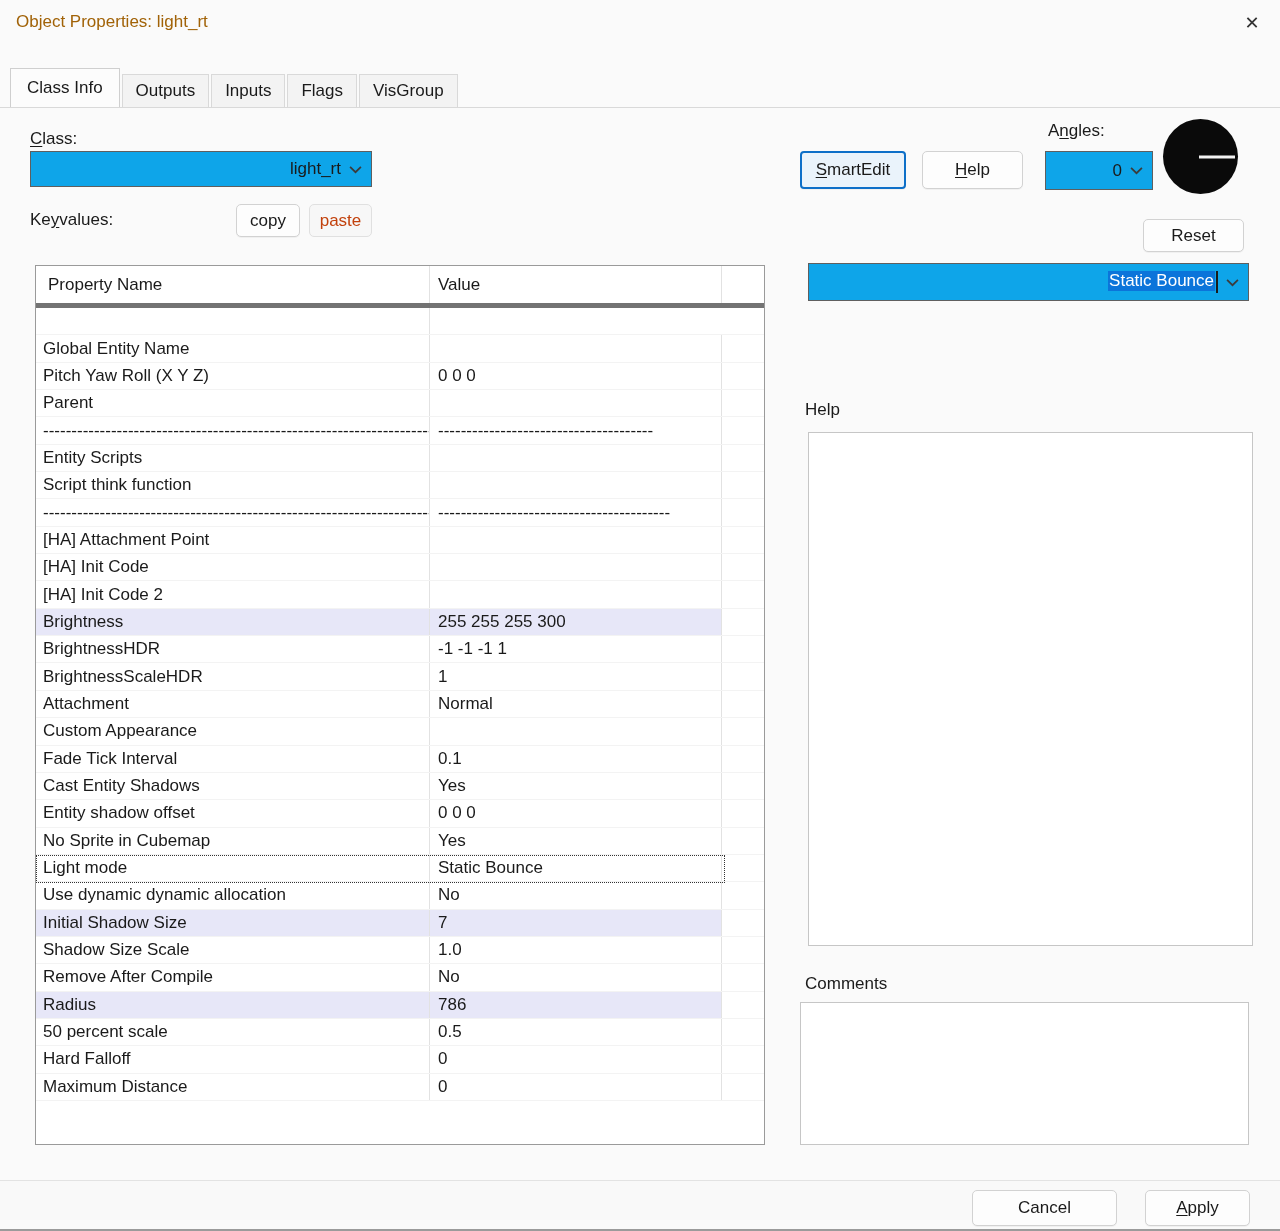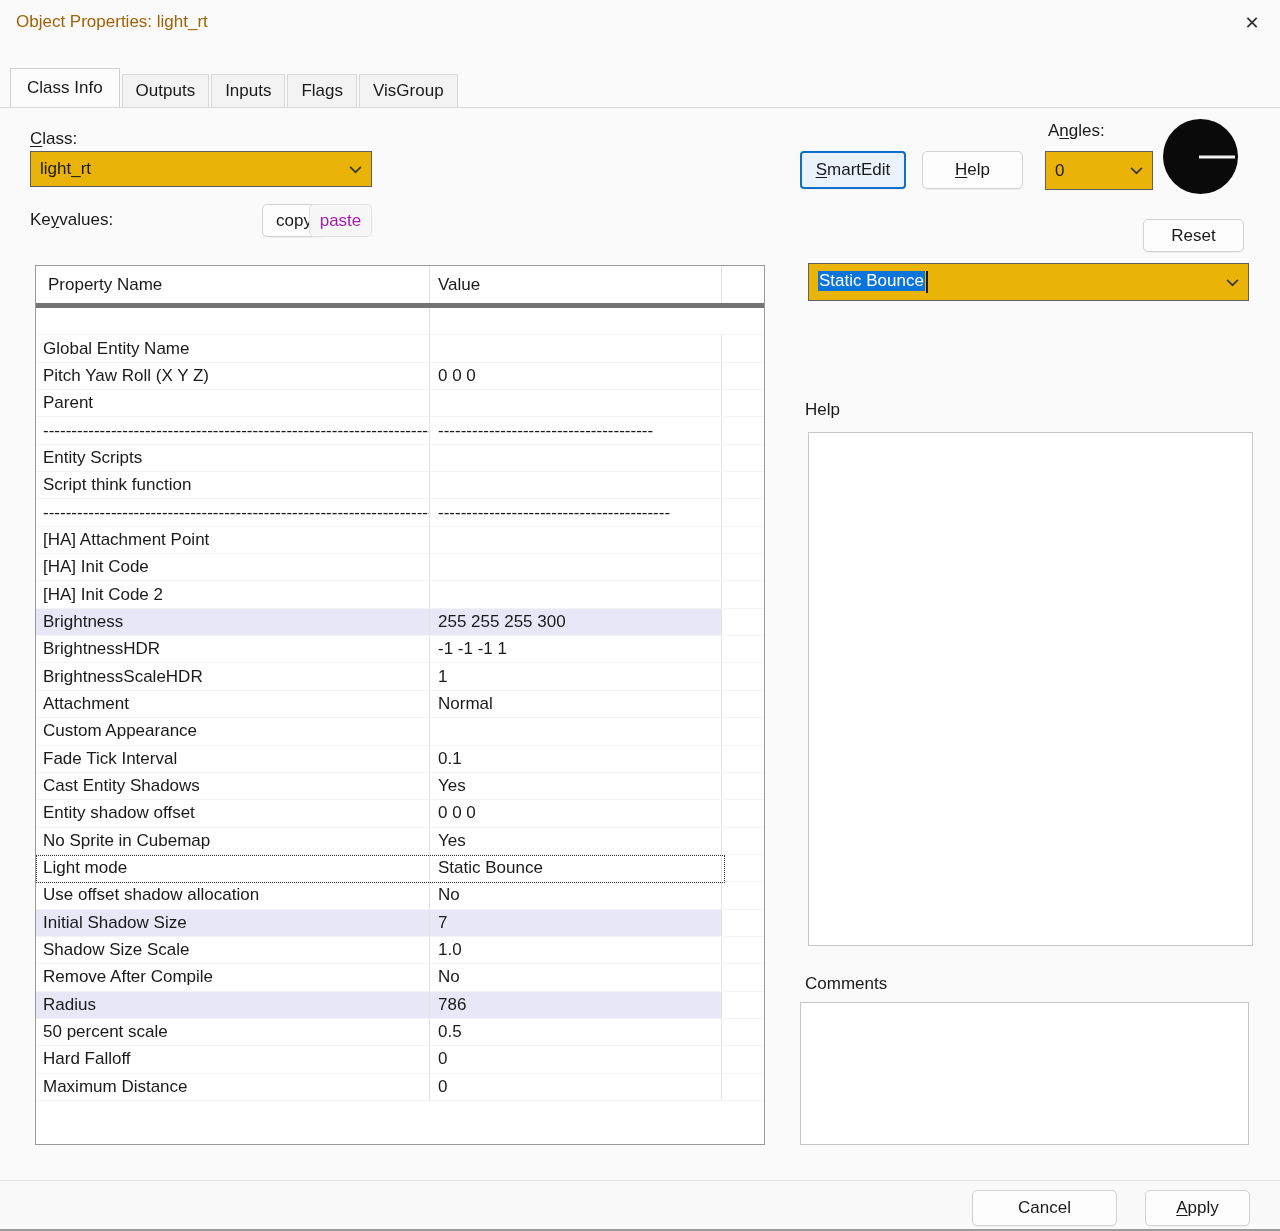--- a/index.html
+++ b/index.html
@@ -32,38 +32,38 @@
     height:39px; padding:17px 16px; background:#fcfcfc;
     border-color:#cfcfcf; position:relative; z-index:3;
   }
 
   .u { text-decoration:underline; text-underline-offset:2px; }
 
   .lbl { position:absolute; font-size:17px; white-space:nowrap; }
 
   
   .combo {
-    position:absolute; background:#eab308; border:1px solid #5f5f5f;
-    display:flex; align-items:center; justify-content:space-between;
+    position:absolute; background:#0ea5e9; border:1px solid #5f5f5f;
+    display:flex; align-items:center; justify-content:flex-end;
     padding:0 9px; font-size:17px; white-space:nowrap; overflow:hidden;
   }
   .combo .chev { flex:0 0 auto; margin-left:8px; }
   .combo-text { overflow:hidden; white-space:nowrap; }
   .sel-text { background:var(--selection-bg,#0b74da); color:#fff; padding:1px 1px; }
   .caret { display:inline-block; width:2px; height:22px; background:#1a1a1a; vertical-align:middle; margin-left:1px; }
 
   
   .btn {
     position:absolute; display:flex; align-items:center; justify-content:center;
     background:#fdfdfd; border:1px solid #d2d2d2; border-radius:5px;
     font-size:17px; color:#1a1a1a; box-shadow:0 1px 0 rgba(0,0,0,0.04);
     white-space:nowrap;
   }
   .btn.primary-outline { background:#eaf3fb; border:2px solid var(--smartedit-border,#0d6fc8); border-radius:4px; }
-  .btn.disabled { color:#a21caf; background:#f7f7f7; border-color:#e0e0e0; box-shadow:none; }
+  .btn.disabled { color:#c2410c; background:#f7f7f7; border-color:#e0e0e0; box-shadow:none; }
 
   
   .angle-dial { position:absolute; left:1163px; top:119px; width:75px; height:75px; border-radius:50%; background:#0a0a0a; }
   .angle-dial::after {
     content:""; position:absolute; right:3px; top:50%; transform:translateY(-50%);
     width:36px; height:3px; background:#f2f2f2;
   }
 
   
   .ptable {
@@ -136,21 +136,21 @@
     <span class="combo-text">0</span>
     <svg class="chev" viewBox="0 0 12 8" width="13" height="9">
         <path d="M1 1.5 L6 6.5 L11 1.5" fill="none" stroke="#3b3b3b" stroke-width="1.6"></path>
       </svg>
   </div>
 
   <div class="angle-dial"></div>
 
   <div class="lbl" style="left:30px; top:210px;"><span>Ke</span><span class="u">y</span><span>values:</span></div>
 
-  <div class="btn" style="left:236px; top:204px; width:64px; height:33px;margin-left:26px;">copy</div>
+  <div class="btn" style="left:236px; top:204px; width:64px; height:33px;">copy</div>
   <div class="btn disabled" style="left:309px; top:204px; width:63px; height:33px;">paste</div>
 
   <div class="btn" style="left:1143px; top:219px; width:101px; height:33px;">Reset</div>
 
   <div class="combo" style="left:808px; top:263px; width:441px; height:38px;">
     <span class="combo-text"><span class="sel-text">Static Bounce</span><span class="caret"></span></span>
     <svg class="chev" viewBox="0 0 12 8" width="13" height="9">
         <path d="M1 1.5 L6 6.5 L11 1.5" fill="none" stroke="#3b3b3b" stroke-width="1.6"></path>
       </svg>
   </div>
@@ -260,21 +260,21 @@
           <div class="cell cell-name">No Sprite in Cubemap</div>
           <div class="cell cell-value">Yes</div>
           <div class="cell cell-extra"></div>
         </div>
         <div class="trow selected">
           <div class="cell cell-name">Light mode</div>
           <div class="cell cell-value">Static Bounce</div>
           <div class="cell cell-extra"></div>
         </div>
         <div class="trow">
-          <div class="cell cell-name">Use offset shadow allocation</div>
+          <div class="cell cell-name">Use dynamic dynamic allocation</div>
           <div class="cell cell-value">No</div>
           <div class="cell cell-extra"></div>
         </div>
         <div class="trow modified">
           <div class="cell cell-name">Initial Shadow Size</div>
           <div class="cell cell-value">7</div>
           <div class="cell cell-extra"></div>
         </div>
         <div class="trow">
           <div class="cell cell-name">Shadow Size Scale</div>

